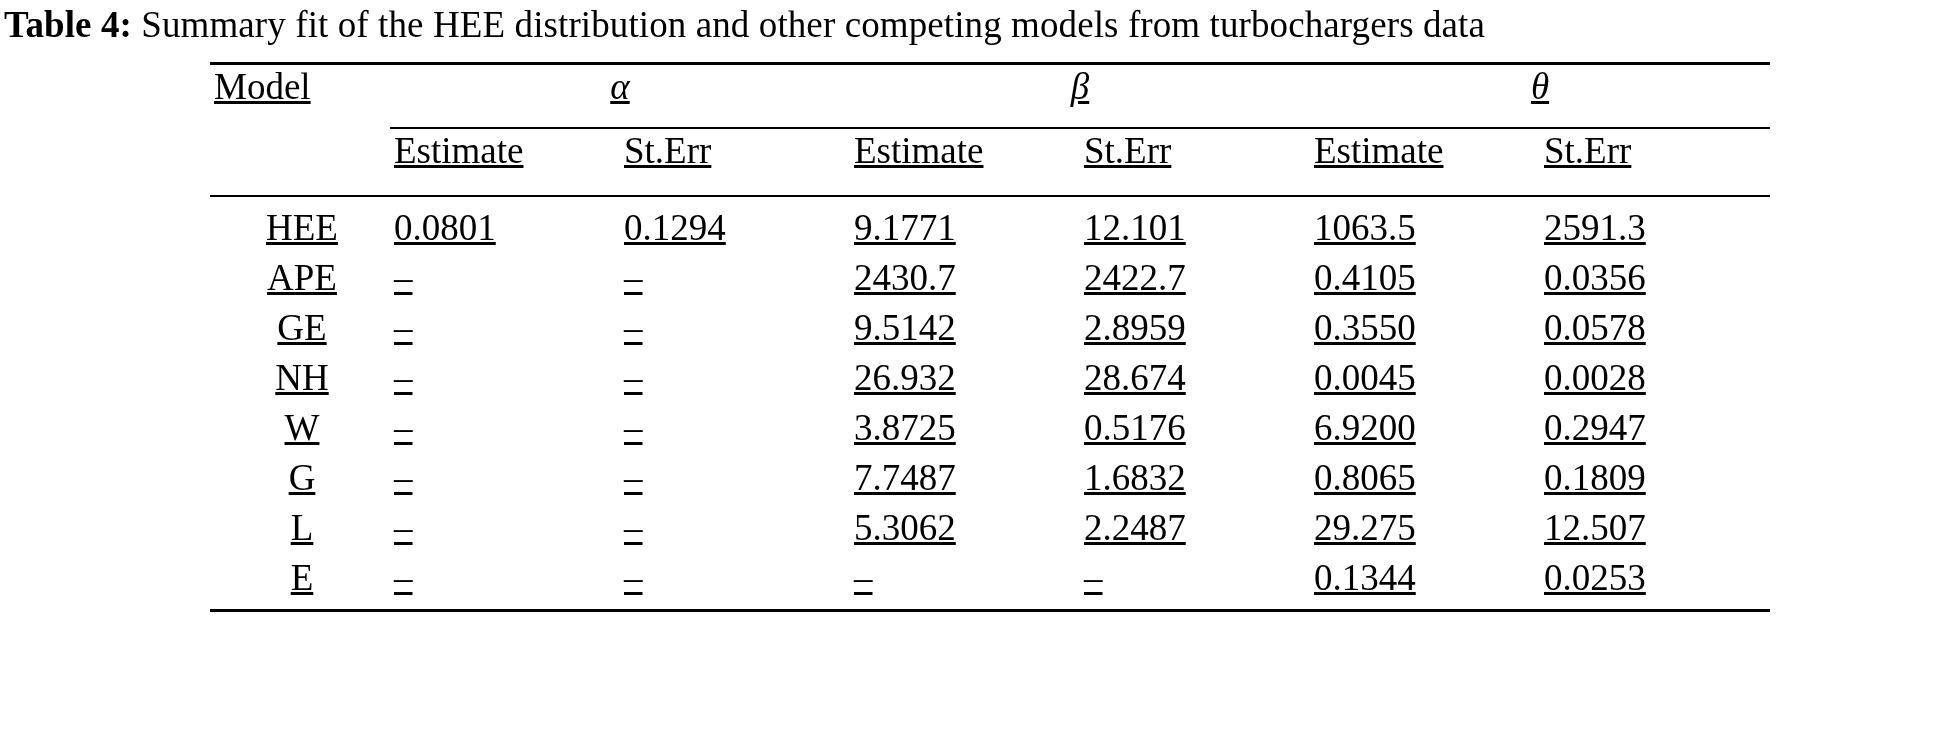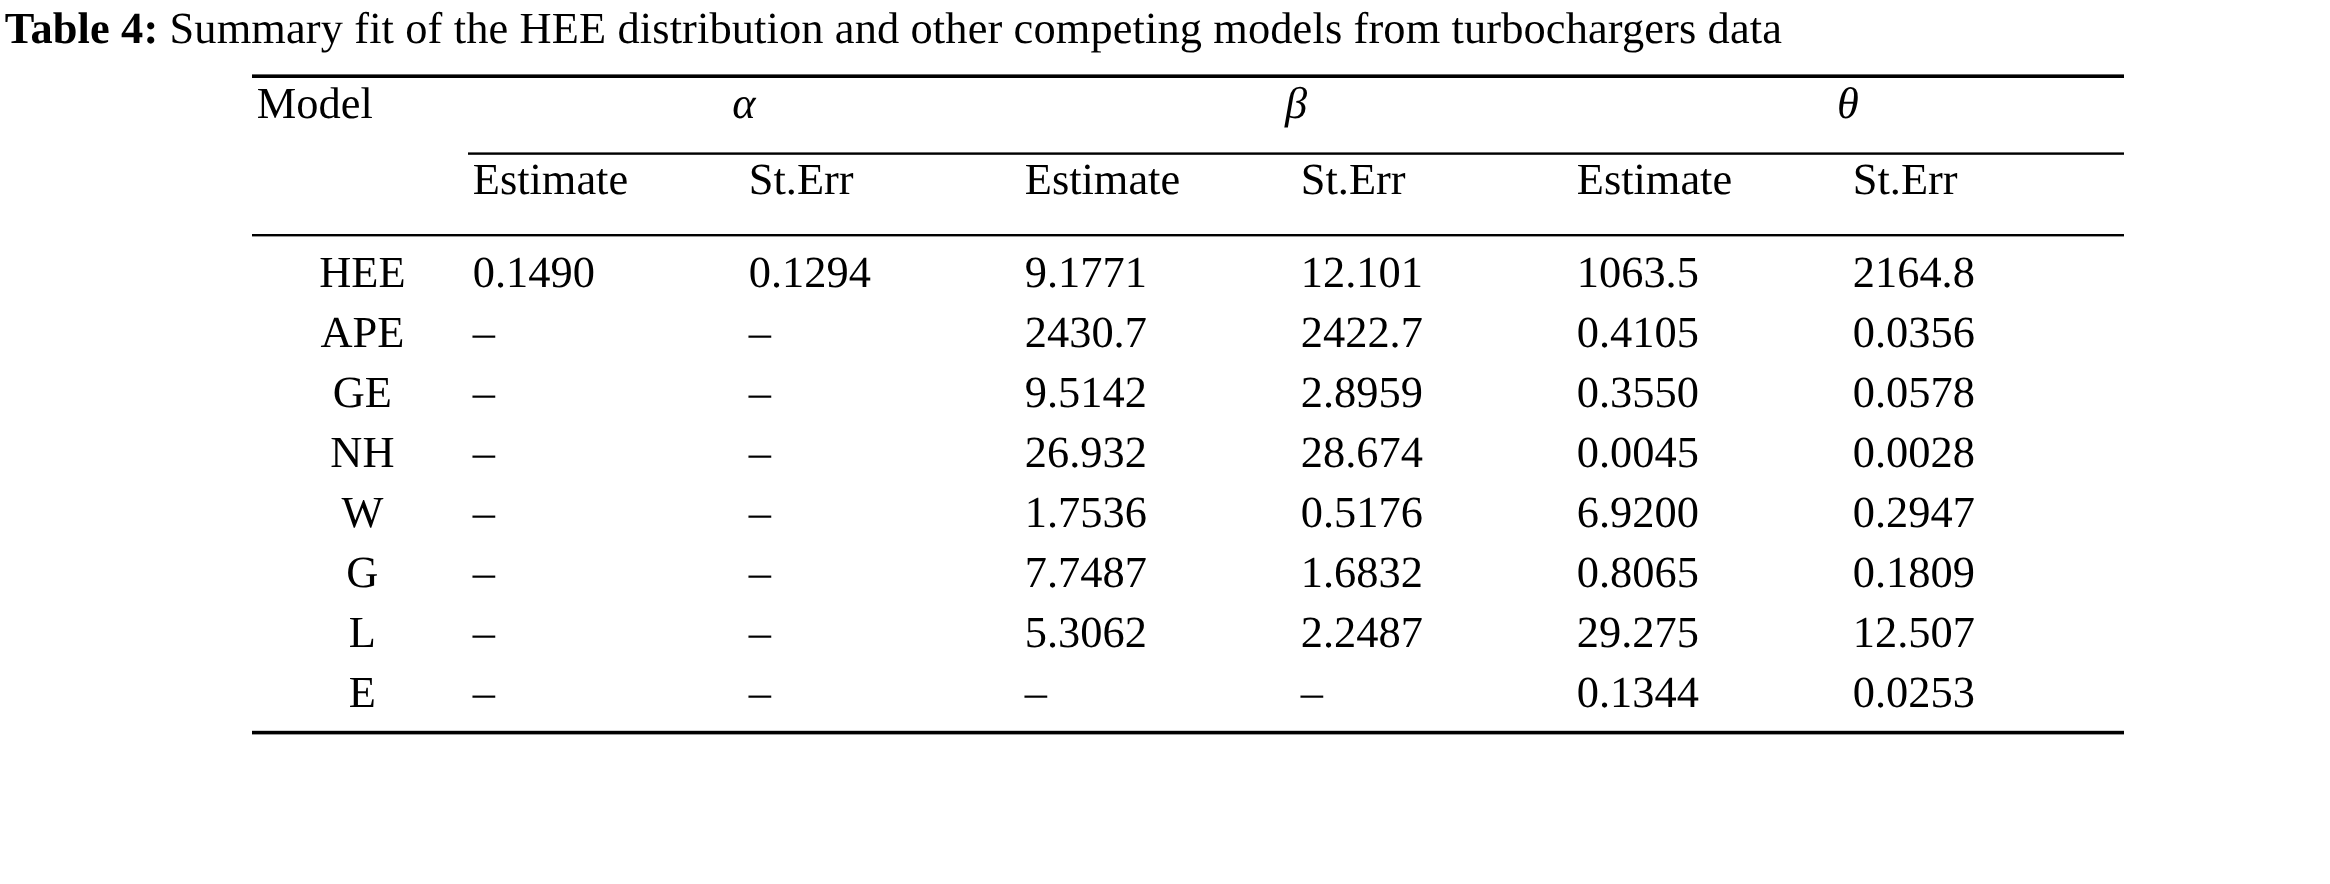--- a/index.html
+++ b/index.html
@@ -42,20 +42,21 @@
     left: 210px;
     top: 62px;
     width: 1560px;
   }
 
   table.fit {
     border-collapse: collapse;
     width: 1560px;
     font-size: 37px;
     table-layout: fixed;
+    text-decoration: underline;
   }
 
   table.fit td, table.fit th {
     font-weight: normal;
     text-align: left;
     padding: 0;
     vertical-align: baseline;
   }
 
   
@@ -180,26 +181,26 @@
       <tr class="rule-mid">
         <td colspan="7"></td>
       </tr>
 
       <tr class="spacer-after-subhdr">
             <td colspan="7"></td>
           </tr>
 
       <tr class="datarow">
         <td class="model-cell pad-left-4">HEE</td>
-        <td class="val pad-left-4">0.1490</td>
+        <td class="val pad-left-4">0.0801</td>
         <td class="val pad-left-4">0.1294</td>
         <td class="val pad-left-4">9.1771</td>
         <td class="val pad-left-4">12.101</td>
         <td class="val pad-left-4">1063.5</td>
-        <td class="val pad-left-4">2164.8</td>
+        <td class="val pad-left-4">2591.3</td>
       </tr>
 
       <tr class="datarow">
         <td class="model-cell pad-left-4">APE</td>
         <td class="val pad-left-4 dash">–</td>
         <td class="val pad-left-4 dash">–</td>
         <td class="val pad-left-4">2430.7</td>
         <td class="val pad-left-4">2422.7</td>
         <td class="val pad-left-4">0.4105</td>
         <td class="val pad-left-4">0.0356</td>
@@ -222,21 +223,21 @@
         <td class="val pad-left-4">26.932</td>
         <td class="val pad-left-4">28.674</td>
         <td class="val pad-left-4">0.0045</td>
         <td class="val pad-left-4">0.0028</td>
       </tr>
 
       <tr class="datarow">
         <td class="model-cell pad-left-4">W</td>
         <td class="val pad-left-4 dash">–</td>
         <td class="val pad-left-4 dash">–</td>
-        <td class="val pad-left-4">1.7536</td>
+        <td class="val pad-left-4">3.8725</td>
         <td class="val pad-left-4">0.5176</td>
         <td class="val pad-left-4">6.9200</td>
         <td class="val pad-left-4">0.2947</td>
       </tr>
 
       <tr class="datarow">
         <td class="model-cell pad-left-4">G</td>
         <td class="val pad-left-4 dash">–</td>
         <td class="val pad-left-4 dash">–</td>
         <td class="val pad-left-4">7.7487</td>

